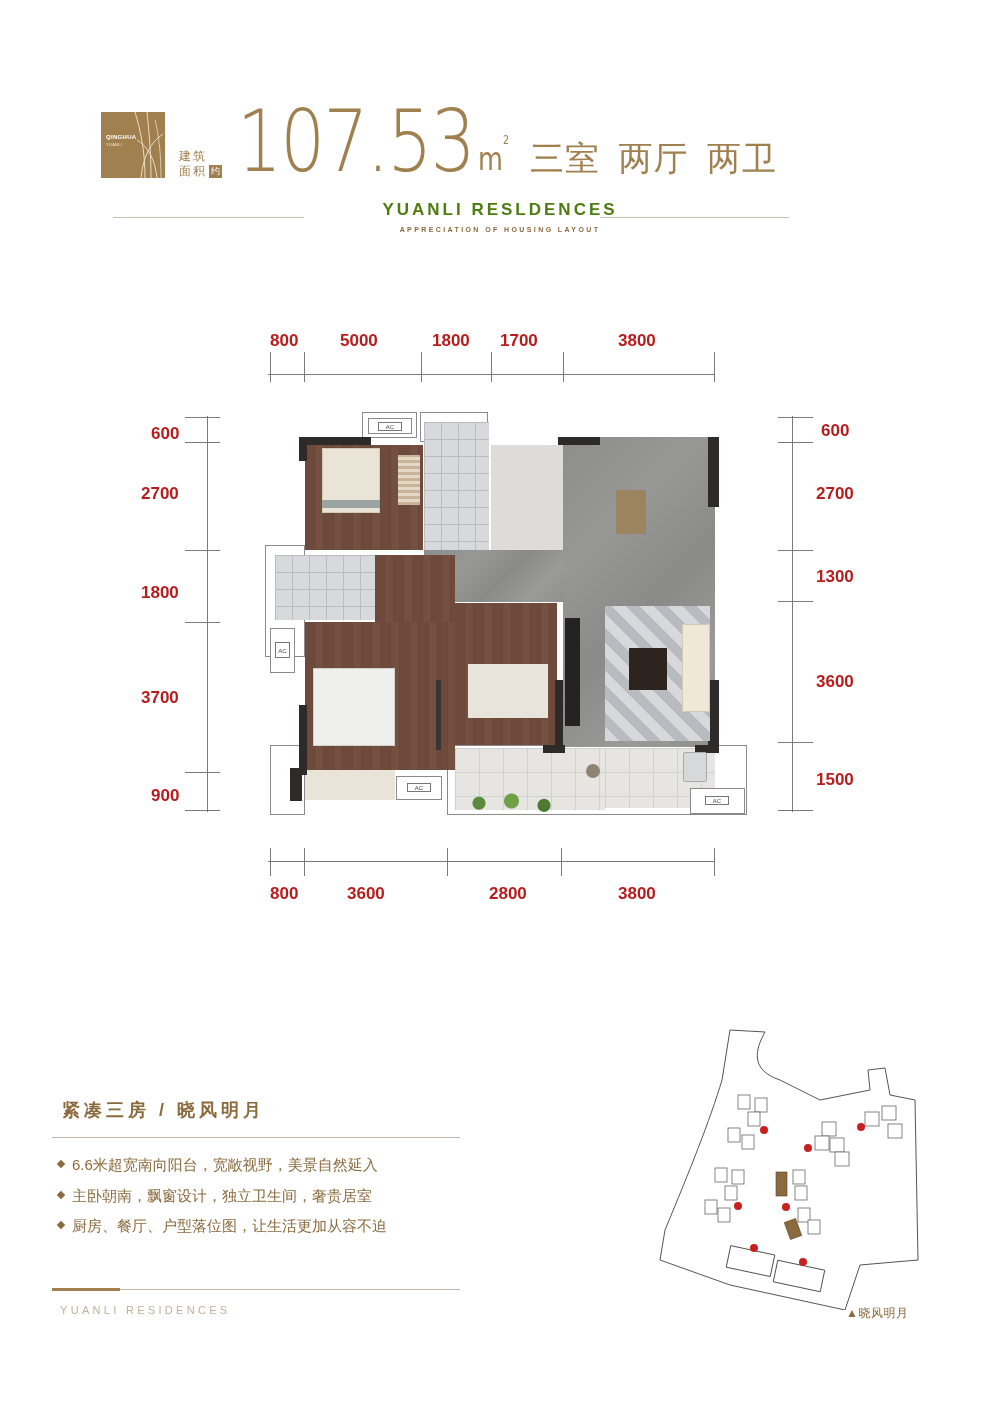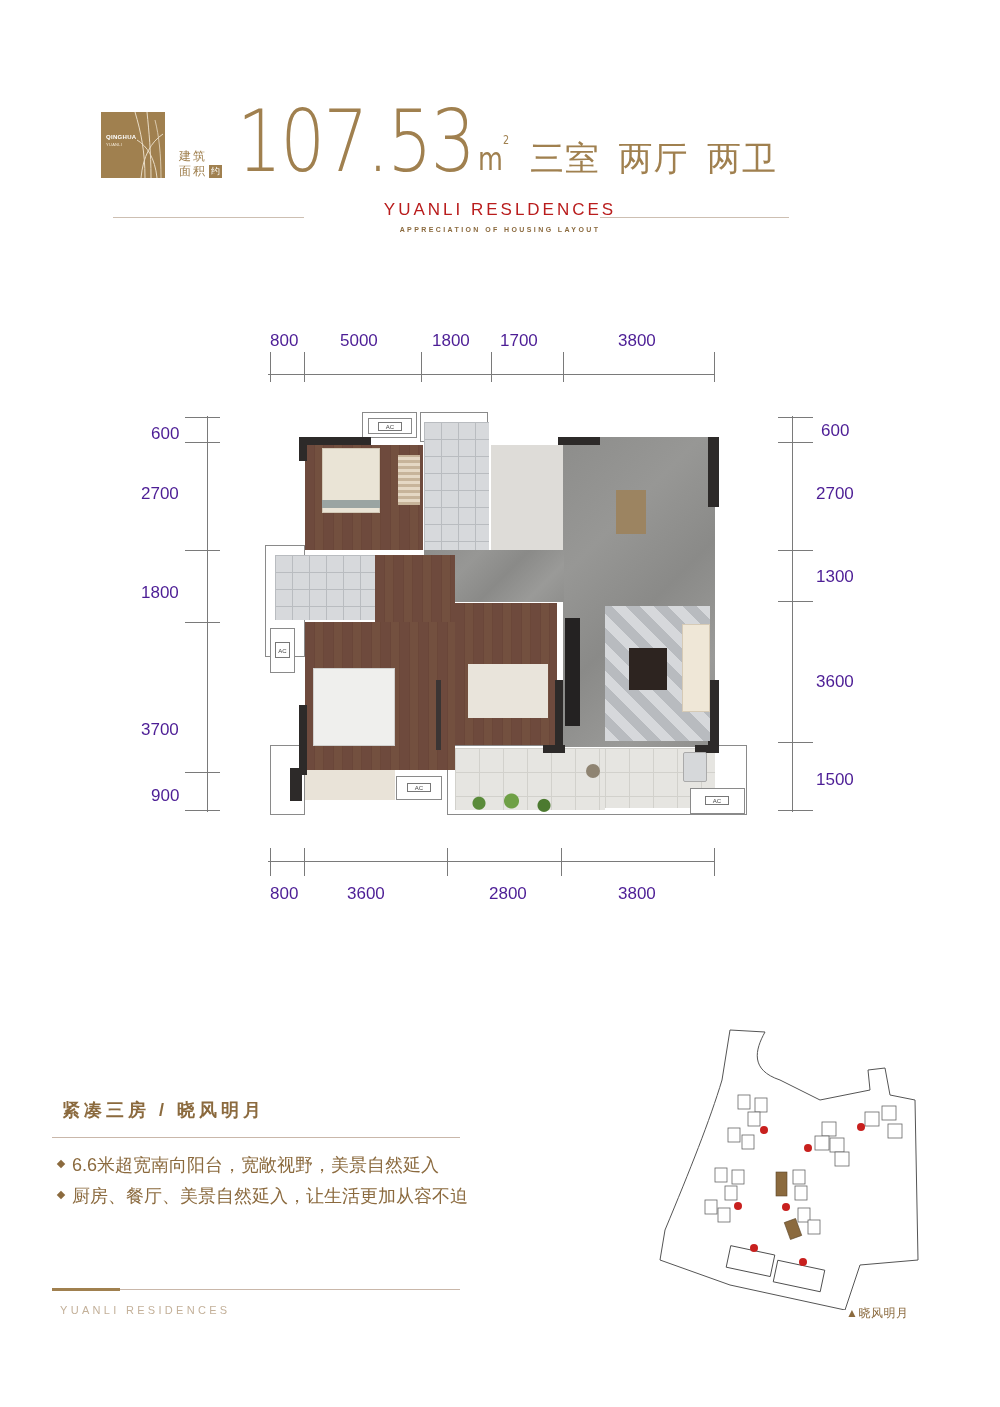--- a/index.html
+++ b/index.html
@@ -12,44 +12,44 @@
   .logo-box .l2 { position: absolute; left: 5px; top: 30px; font-size: 4px; color: #f3e8d6; letter-spacing: 0.3px; }
   .logo-box svg { position: absolute; left: 0; top: 0; }
   .area-label { position: absolute; left: 179px; top: 149px; width: 50px; font-size: 12px; line-height: 15px; color: #a0804f; letter-spacing: 2px; }
   .area-label .yue { display: inline-block; width: 13px; height: 13px; background: #a0804f; color: #fff; font-size: 9px; line-height: 13px; text-align: center; letter-spacing: 0; margin-left: 2px; vertical-align: middle; }
   .area-number { position: absolute; left: 237px; top: 96px; font-size: 86px; line-height: 90px; color: #a0804f; font-weight: 300; letter-spacing: -2px; font-family: "DejaVu Sans", sans-serif; transform: scaleX(0.82); transform-origin: left top; }
   .area-unit { position: absolute; left: 478px; top: 136px; font-size: 32px; line-height: 36px; color: #a0804f; font-family: "DejaVu Sans", sans-serif; transform: scaleX(0.8); transform-origin: left top; }
   .area-unit sup { font-size: 12px; position: relative; top: -14px; }
   .layout-summary { position: absolute; left: 530px; top: 138px; font-size: 34px; line-height: 40px; color: #a0804f; letter-spacing: 1px; word-spacing: 8px; }
   .rule-left { position: absolute; left: 113px; top: 217px; width: 191px; height: 1px; background: #cdbfb2; }
   .rule-right { position: absolute; left: 600px; top: 217px; width: 189px; height: 1px; background: #cdbfb2; }
-  .brand-title { position: absolute; left: 300px; top: 200px; width: 400px; text-align: center; font-size: 17px; letter-spacing: 3px; color: #b91c1c; }
+  .brand-title { position: absolute; left: 300px; top: 200px; width: 400px; text-align: center; font-size: 17px; letter-spacing: 3px; color: #4d7c0f; font-weight: bold; }
   .brand-sub { position: absolute; left: 300px; top: 226px; width: 400px; text-align: center; font-size: 7px; letter-spacing: 2.4px; color: #8b6a3e; font-weight: bold; }
 
   
-  .dim { position: absolute; font-size: 17px; color: #4c1d95; font-family: "Liberation Sans", sans-serif; }
+  .dim { position: absolute; font-size: 17px; color: #b91c1c; font-family: "Liberation Sans", sans-serif; font-weight: bold; }
   .dimline { position: absolute; background: #7a7a7a; }
   .tick { position: absolute; background: #7a7a7a; }
   .room { position: absolute; }
   .wood { background: repeating-linear-gradient(90deg, #6e4a3d 0 9px, #6a4639 9px 10px, #73503f 10px 18px, #6b4739 18px 19px); }
   .marble { background: linear-gradient(135deg, #8d8d8b 0%, #979795 30%, #8a8a88 55%, #9a9a98 80%, #8f8f8d 100%); }
   .tile { background-color: #d7d9dc; background-image: linear-gradient(#b9bcc0 1px, transparent 1px), linear-gradient(90deg, #b9bcc0 1px, transparent 1px); background-size: 17px 17px; }
   .balcony { background-color: #e6e5e1; background-image: linear-gradient(#d2d1cc 1px, transparent 1px), linear-gradient(90deg, #d2d1cc 1px, transparent 1px); background-size: 24px 24px; }
   .kitchen { background: #dedcd8; }
   .wall { position: absolute; background: #2d2a29; }
   .outline { position: absolute; border: 1px solid #8a8a8a; background: #fff; }
   .ac { position: absolute; border: 1px solid #8a8a8a; background: #fff; }
   .ac span { position: absolute; border: 1px solid #777; font-size: 6px; color: #444; text-align: center; line-height: 9px; }
   .furn { position: absolute; }
 
   
   .feature-title { position: absolute; left: 62px; top: 1098px; font-size: 18px; letter-spacing: 4px; color: #8b6a3e; font-weight: bold; }
   .feature-rule { position: absolute; left: 52px; top: 1137px; width: 408px; height: 1px; background: #c9b7aa; }
   .features { position: absolute; left: 58px; top: 1150px; list-style: none; }
-  .features li { font-size: 18px; line-height: 30.5px; color: #8b6a3e; white-space: nowrap; }
+  .features li { font-size: 15px; line-height: 30.5px; color: #8b6a3e; white-space: nowrap; }
   .features li .bullet { display: inline-block; width: 6px; height: 6px; background: #8b6a3e; transform: rotate(45deg); margin-right: 8px; vertical-align: middle; position: relative; top: -2px; }
   .foot-rule { position: absolute; left: 52px; top: 1289px; width: 408px; height: 1px; background: #c9b7aa; }
   .foot-rule-accent { position: absolute; left: 52px; top: 1288px; width: 68px; height: 3px; background: #a0804f; }
   .foot-brand { position: absolute; left: 60px; top: 1304px; font-size: 11px; letter-spacing: 3.3px; color: #c3b099; }
 
   .siteplan { position: absolute; left: 650px; top: 1020px; }
   .siteplan-caption { position: absolute; left: 846px; top: 1305px; font-size: 12px; color: #8b6a3e; letter-spacing: 0.5px; }
 </style>
 </head>
 <body>
@@ -112,21 +112,21 @@
   <div class="dimline" style="left:207px;top:416px;width:1px;height:396px;"></div>
   <div class="tick" style="left:185px;top:417px;width:35px;height:1px;"></div>
   <div class="tick" style="left:185px;top:442px;width:35px;height:1px;"></div>
   <div class="tick" style="left:185px;top:550px;width:35px;height:1px;"></div>
   <div class="tick" style="left:185px;top:622px;width:35px;height:1px;"></div>
   <div class="tick" style="left:185px;top:772px;width:35px;height:1px;"></div>
   <div class="tick" style="left:185px;top:810px;width:35px;height:1px;"></div>
   <span class="dim" style="left:151px;top:424px;">600</span>
   <span class="dim" style="left:141px;top:484px;">2700</span>
   <span class="dim" style="left:141px;top:583px;">1800</span>
-  <span class="dim" style="left:141px;top:720px;">3700</span>
+  <span class="dim" style="left:141px;top:688px;">3700</span>
   <span class="dim" style="left:151px;top:786px;">900</span>
 </div>
 
 <div>
   <div class="dimline" style="left:792px;top:416px;width:1px;height:396px;"></div>
   <div class="tick" style="left:778px;top:417px;width:35px;height:1px;"></div>
   <div class="tick" style="left:778px;top:442px;width:35px;height:1px;"></div>
   <div class="tick" style="left:778px;top:550px;width:35px;height:1px;"></div>
   <div class="tick" style="left:778px;top:601px;width:35px;height:1px;"></div>
   <div class="tick" style="left:778px;top:742px;width:35px;height:1px;"></div>
@@ -205,21 +205,22 @@
   <div class="furn" style="left:565px;top:618px;width:15px;height:108px;background:#242222;"></div>
   <div class="furn" style="left:453px;top:790px;width:130px;height:22px;background:radial-gradient(circle at 20% 60%,#5a8b3a 0 6px,transparent 7px),radial-gradient(circle at 45% 50%,#6fa046 0 7px,transparent 8px),radial-gradient(circle at 70% 70%,#4c7a30 0 6px,transparent 7px);"></div>
   <div class="furn" style="left:683px;top:752px;width:24px;height:30px;background:#d6d8da;border:1px solid #aaa;border-radius:2px;"></div>
   <div class="furn" style="left:586px;top:764px;width:14px;height:14px;border-radius:50%;background:#8f8472;"></div>
 </div>
 
 <div class="feature-title">紧凑三房 / 晓风明月</div>
 <div class="feature-rule"></div>
 <ul class="features">
   <li><span class="bullet"></span><span>6.6米超宽南向阳台，宽敞视野，美景自然延入</span></li>
-  <li><span class="bullet"></span><span>厨房、餐厅、美景自然延入，让生活更加从容不迫</span></li>
+  <li><span class="bullet"></span><span>主卧朝南，飘窗设计，独立卫生间，奢贵居室</span></li>
+  <li><span class="bullet"></span><span>厨房、餐厅、户型落位图，让生活更加从容不迫</span></li>
 </ul>
 <div class="foot-rule"></div>
 <div class="foot-rule-accent"></div>
 <div class="foot-brand">YUANLI RESIDENCES</div>
 
 <svg class="siteplan" width="300" height="290" viewBox="0 0 300 290">
   <path d="M80 10 L115 12 C105 30 100 50 130 60 L170 80 L220 70 L218 50 L235 48 L240 75 L265 80 L268 240 L210 245 L195 290 L80 265 L10 240 L15 210 C40 150 60 100 72 60 Z" fill="#fff" stroke="#555" stroke-width="1"></path>
   <g fill="#fff" stroke="#666" stroke-width="0.8">
     <rect x="88" y="75" width="12" height="14"></rect>
       <rect x="105" y="78" width="12" height="14"></rect>

